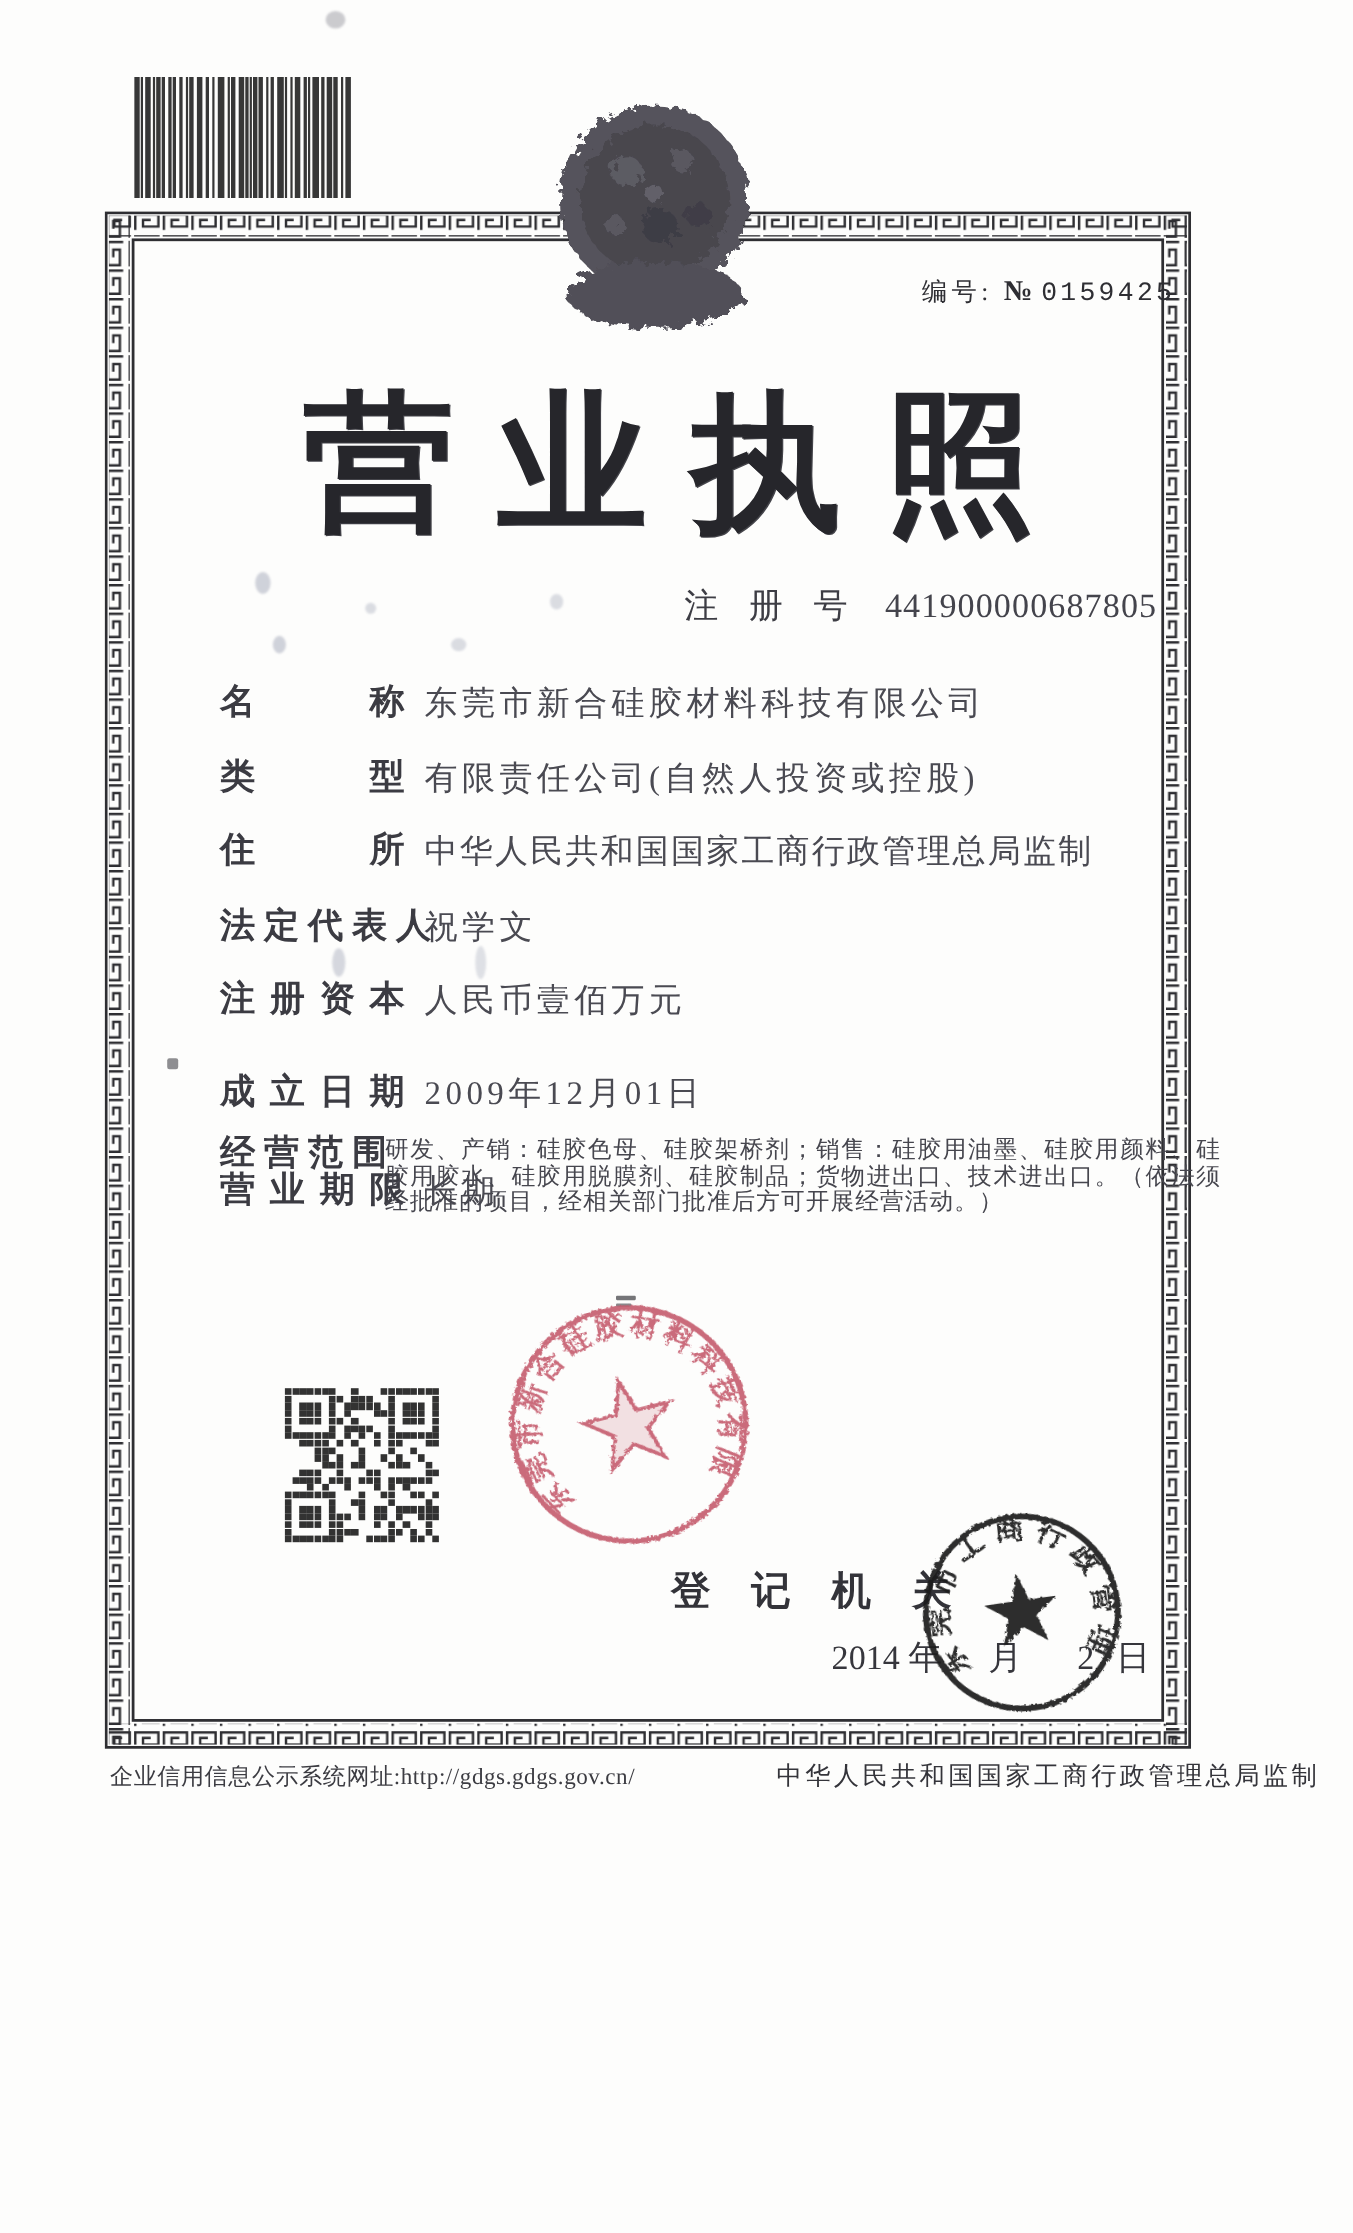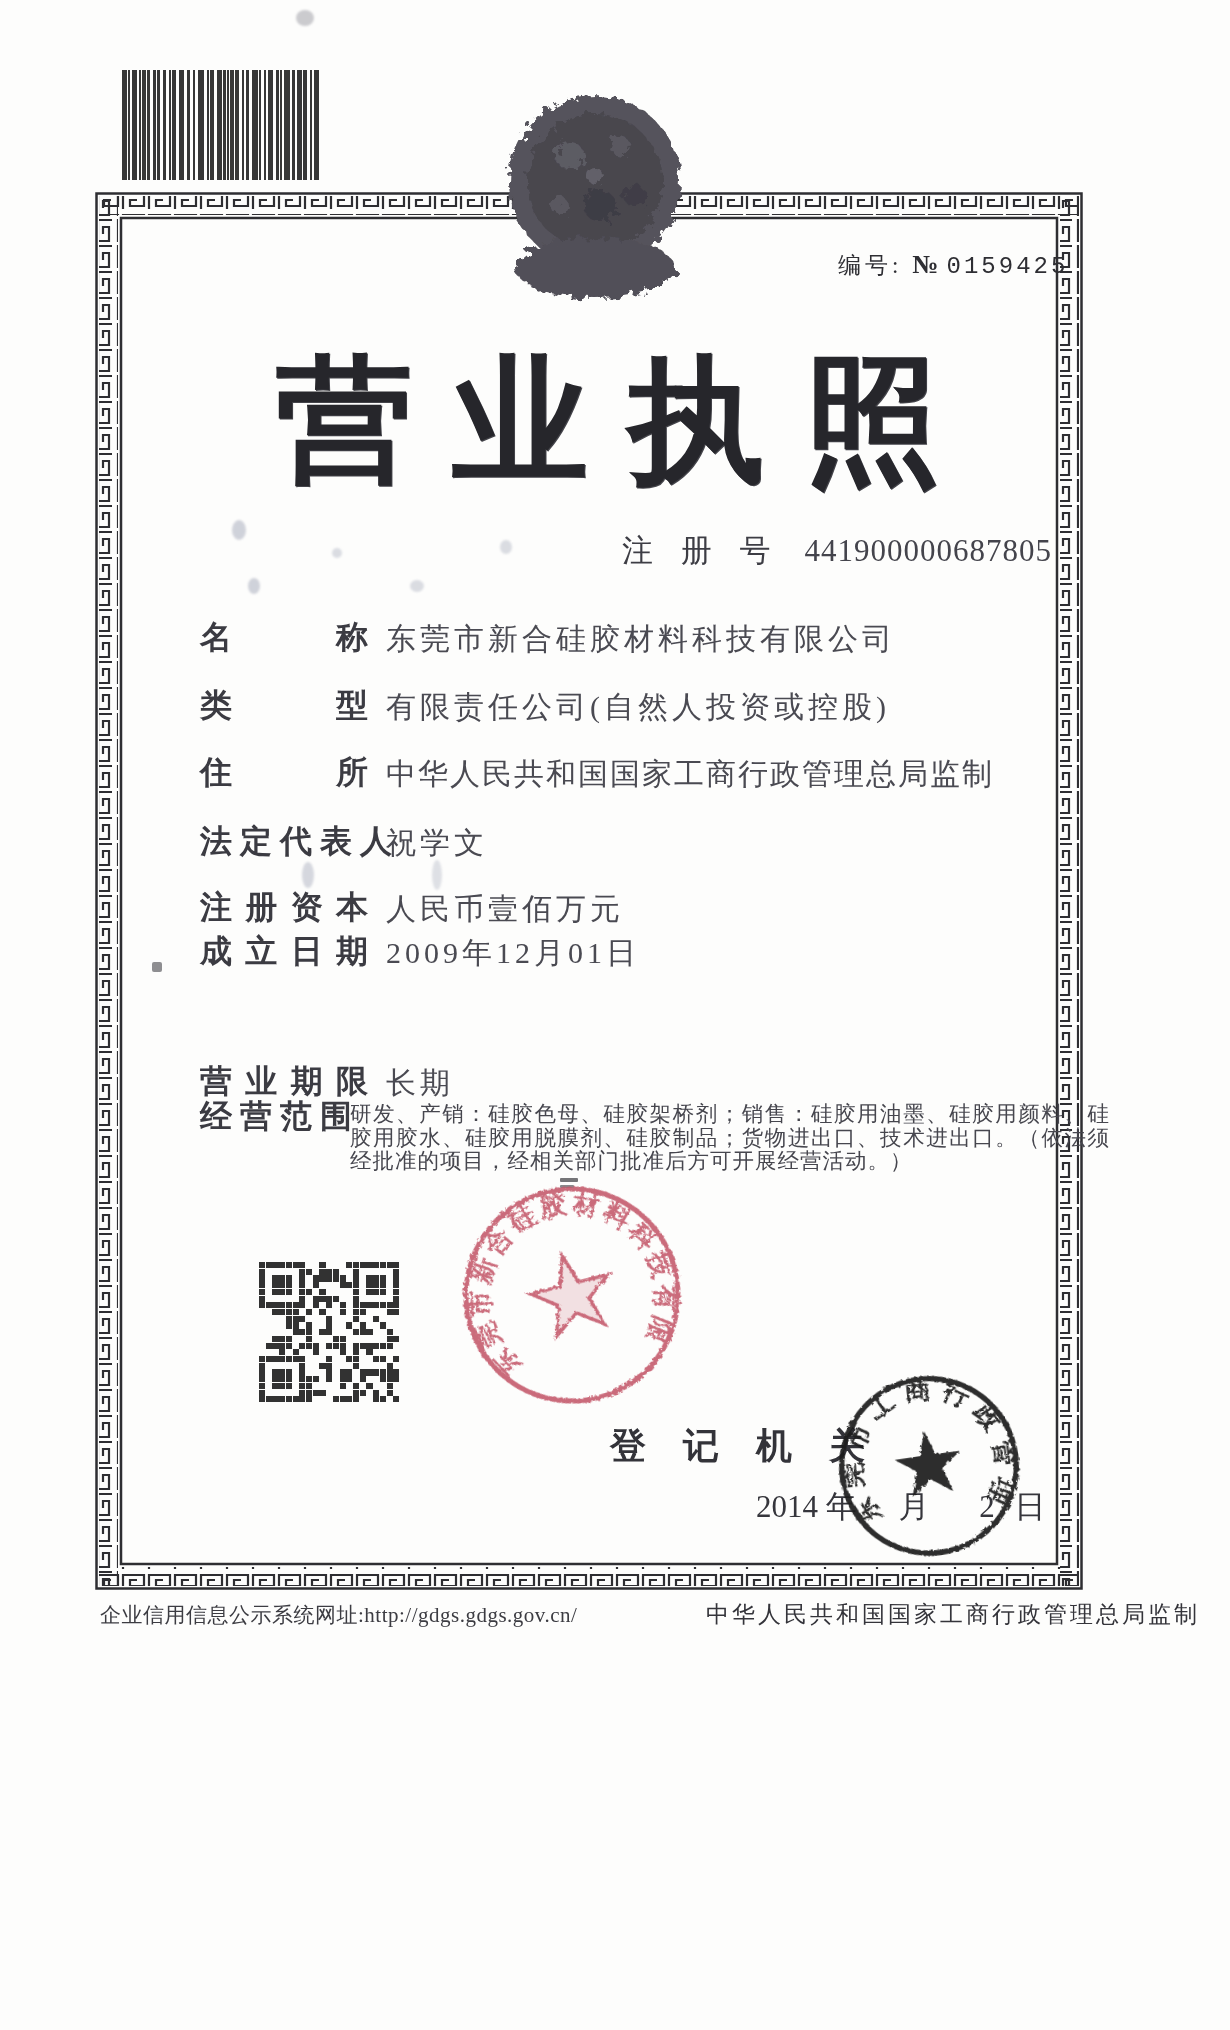--- a/index.html
+++ b/index.html
@@ -169,27 +169,27 @@
   </div>
   <div class="row" style="top:751px">
     <span class="flabel">住 所</span><span class="fvalue" style="letter-spacing:2px">中华人民共和国国家工商行政管理总局监制</span>
   </div>
   <div class="row" style="top:820px">
     <span class="flabel">法 定 代 表 人</span><span class="fvalue">祝学文</span>
   </div>
   <div class="row" style="top:886px">
     <span class="flabel">注 册 资 本</span><span class="fvalue">人民币壹佰万元</span>
   </div>
-  <div class="row" style="top:930px">
+  <div class="row" style="top:971px">
     <span class="flabel">成 立 日 期</span><span class="fvalue">2009年12月01日</span>
   </div>
   <div class="row" style="top:1060px">
     <span class="flabel">营 业 期 限</span><span class="fvalue">长期</span>
   </div>
-  <div class="row scope" style="top:1095px">
+  <div class="row scope" style="top:1026px">
     <span class="flabel">经 营 范 围</span><span class="fvalue">研发、产销：硅胶色母、硅胶架桥剂；销售：硅胶用油墨、硅胶用颜料、硅胶用胶水、硅胶用脱膜剂、硅胶制品；货物进出口、技术进出口。（依法须经批准的项目，经相关部门批准后方可开展经营活动。）</span>
   </div>
 
   <div class="abs qr" id="qr">
       <i style="left: 0px; top: 0px; width: 6.11429px; height: 6.11429px;"></i>
       <i style="left: 6.71429px; top: 0px; width: 6.11429px; height: 6.11429px;"></i>
       <i style="left: 13.4286px; top: 0px; width: 6.11429px; height: 6.11429px;"></i>
       <i style="left: 20.1429px; top: 0px; width: 6.11429px; height: 6.11429px;"></i>
       <i style="left: 26.8571px; top: 0px; width: 6.11429px; height: 6.11429px;"></i>
       <i style="left: 33.5714px; top: 0px; width: 6.11429px; height: 6.11429px;"></i>

